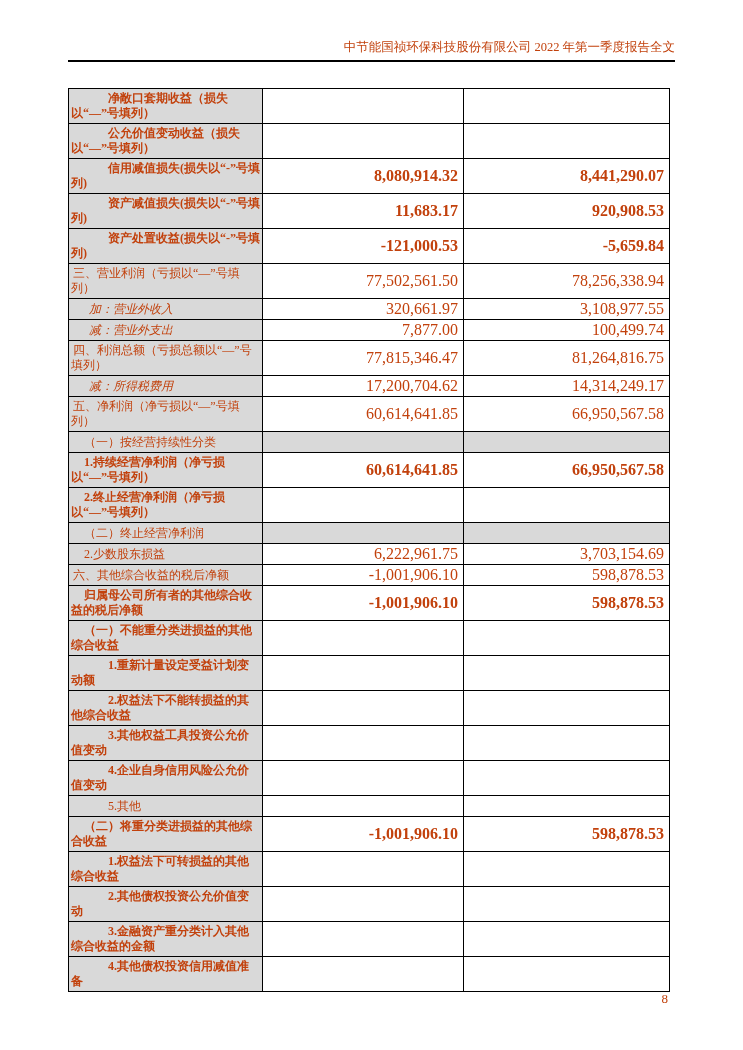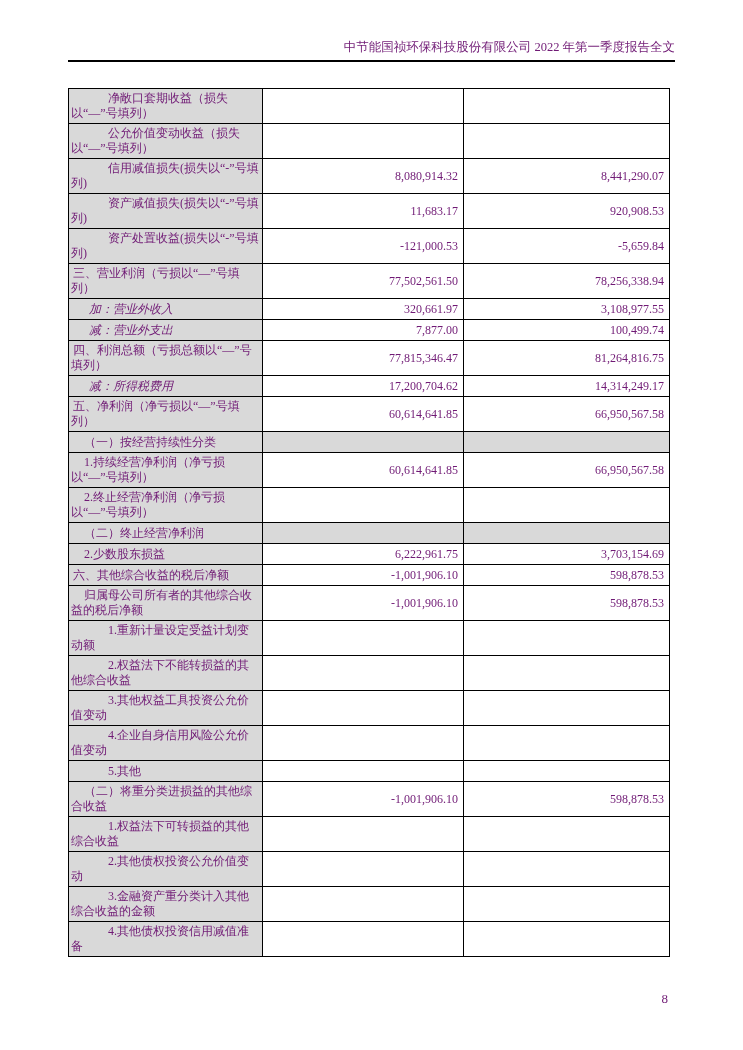--- a/index.html
+++ b/index.html
@@ -5,21 +5,21 @@
   html, body {
     margin: 0;
     padding: 0;
     background: #ffffff;
   }
   .page {
     position: relative;
     width: 743px;
     height: 1050px;
     background: #ffffff;
-    color: #701a75;
+    color: #c2410c;
     font-family: "Liberation Serif", "DejaVu Serif", serif;
     overflow: hidden;
   }
   .header-title {
     position: absolute;
     top: 39px;
     left: 68px;
     width: 607px;
     text-align: right;
     font-size: 12.5px;
@@ -48,29 +48,29 @@
     overflow: hidden;
   }
   td.label-cell {
     background: var(--shade, #d9d9d9);
     font-size: 12px;
     line-height: 15px;
     padding: 2px 2px;
     word-break: break-all;
   }
   td.num-cell {
-    font-size: 12px;
+    font-size: 16px;
     line-height: 18px;
     text-align: right;
     padding: 1px 5px 1px 2px;
     white-space: nowrap;
   }
   tr.shaded td.num-cell { background: var(--shade, #d9d9d9); }
   tr.r1 { height: 21px; }
-  tr.r2 { height: 33px; }
+  tr.r2 { height: 33px; font-weight: bold; }
   .ind0 { text-indent: 2px; margin-left: 40px; }
   .ind1 { text-indent: 13px; margin-left: 24px; }
   .ind2 { text-indent: 18px; font-style: italic; }
   .ind3 { text-indent: 37px; }
   .page-number {
     position: absolute;
     top: 991px;
     left: 68px;
     width: 600px;
     text-align: right;
@@ -177,20 +177,25 @@
     <td class="label-cell ind0">六、其他综合收益的税后净额</td>
     <td class="num-cell">-1,001,906.10</td>
     <td class="num-cell">598,878.53</td>
   </tr>
         <tr class="r2">
     <td class="label-cell ind1">归属母公司所有者的其他综合收益的税后净额</td>
     <td class="num-cell">-1,001,906.10</td>
     <td class="num-cell">598,878.53</td>
   </tr>
         <tr class="r2">
+    <td class="label-cell ind1">（一）不能重分类进损益的其他综合收益</td>
+    <td class="num-cell"></td>
+    <td class="num-cell"></td>
+  </tr>
+        <tr class="r2">
     <td class="label-cell ind3">1.重新计量设定受益计划变动额</td>
     <td class="num-cell"></td>
     <td class="num-cell"></td>
   </tr>
         <tr class="r2">
     <td class="label-cell ind3">2.权益法下不能转损益的其他综合收益</td>
     <td class="num-cell"></td>
     <td class="num-cell"></td>
   </tr>
         <tr class="r2">

